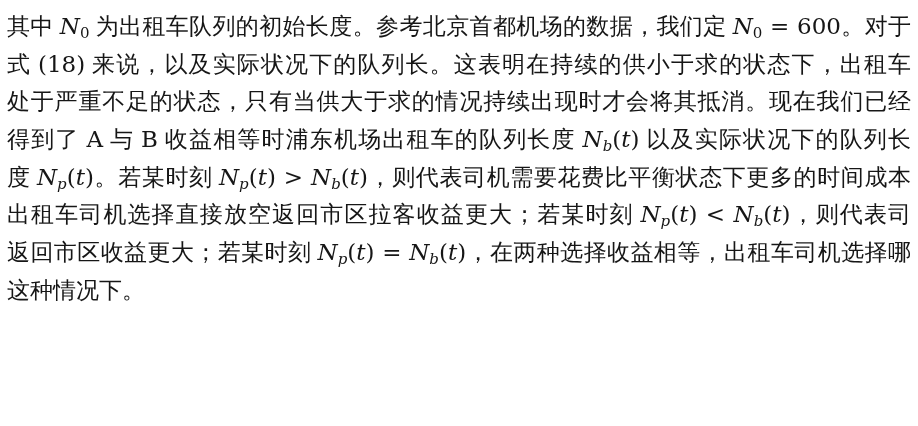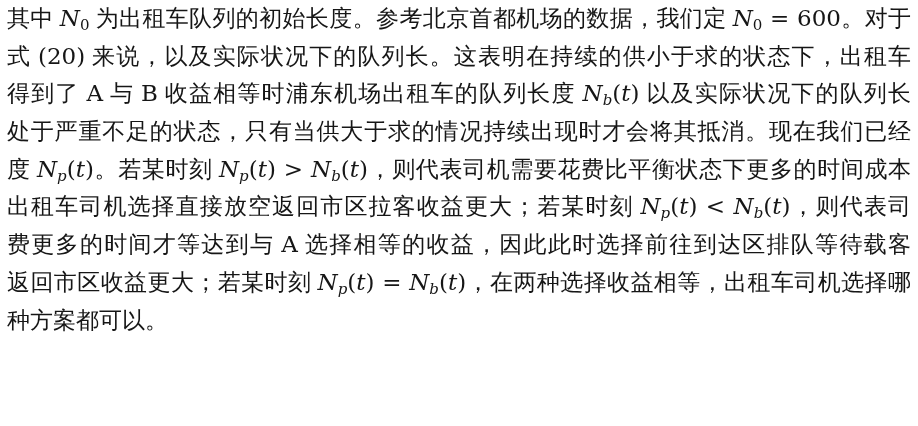--- a/index.html
+++ b/index.html
@@ -7,21 +7,21 @@
     padding: 0;
     background: #ffffff;
     width: 918px;
     height: 426px;
     overflow: hidden;
   }
   .page {
     box-sizing: border-box;
     width: 918px;
     height: 426px;
-    padding: 0 7px 0 7px;
+    padding: 8px 7px 0 7px;
   }
   .line {
     font-family: "Liberation Serif", "DejaVu Serif", serif;
     font-size: 23px;
     line-height: 37.7px;
     color: #161616;
     text-align: justify;
     height: 37.7px;
   }
   .line.just {
@@ -47,22 +47,21 @@
   .seg.subit {
     font-style: italic;
   }
 </style>
 </head>
 <body>
 
 <div class="page">
   <div class="paragraph" id="para">
       <div class="line just"><span class="seg cn">其中 </span><span class="seg it">N</span><span class="seg sub">0</span><span class="seg cn"> 为出租车队列的初始长度。参考北京首都机场的数据，我们定 </span><span class="seg it">N</span><span class="seg sub">0</span><span class="seg rm"> = 600</span><span class="seg cn">。对于</span></div>
-      <div class="line just"><span class="seg cn">式 </span><span class="seg rm">(20)</span><span class="seg cn"> 来说，以及实际状况下的队列长。这表明在持续的供小于求的状态下，出租车</span></div>
+      <div class="line just"><span class="seg cn">式 </span><span class="seg rm">(18)</span><span class="seg cn"> 来说，以及实际状况下的队列长。这表明在持续的供小于求的状态下，出租车</span></div>
+      <div class="line just"><span class="seg cn">处于严重不足的状态，只有当供大于求的情况持续出现时才会将其抵消。现在我们已经</span></div>
       <div class="line just"><span class="seg cn">得到了 </span><span class="seg rm">A</span><span class="seg cn"> 与 </span><span class="seg rm">B</span><span class="seg cn"> 收益相等时浦东机场出租车的队列长度 </span><span class="seg it">N</span><span class="seg subit">b</span><span class="seg rm">(</span><span class="seg it">t</span><span class="seg rm">)</span><span class="seg cn"> 以及实际状况下的队列长</span></div>
-      <div class="line just"><span class="seg cn">处于严重不足的状态，只有当供大于求的情况持续出现时才会将其抵消。现在我们已经</span></div>
       <div class="line just"><span class="seg cn">度 </span><span class="seg it">N</span><span class="seg subit">p</span><span class="seg rm">(</span><span class="seg it">t</span><span class="seg rm">)</span><span class="seg cn">。若某时刻 </span><span class="seg it">N</span><span class="seg subit">p</span><span class="seg rm">(</span><span class="seg it">t</span><span class="seg rm">)</span><span class="seg rm"> &gt; </span><span class="seg it">N</span><span class="seg subit">b</span><span class="seg rm">(</span><span class="seg it">t</span><span class="seg rm">)</span><span class="seg cn">，则代表司机需要花费比平衡状态下更多的时间成本</span></div>
       <div class="line just"><span class="seg cn">出租车司机选择直接放空返回市区拉客收益更大；若某时刻 </span><span class="seg it">N</span><span class="seg subit">p</span><span class="seg rm">(</span><span class="seg it">t</span><span class="seg rm">)</span><span class="seg rm"> &lt; </span><span class="seg it">N</span><span class="seg subit">b</span><span class="seg rm">(</span><span class="seg it">t</span><span class="seg rm">)</span><span class="seg cn">，则代表司</span></div>
-      <div class="line just"><span class="seg cn">费更多的时间才等达到与 </span><span class="seg rm">A</span><span class="seg cn"> 选择相等的收益，因此此时选择前往到达区排队等待载客</span></div>
       <div class="line just"><span class="seg cn">返回市区收益更大；若某时刻 </span><span class="seg it">N</span><span class="seg subit">p</span><span class="seg rm">(</span><span class="seg it">t</span><span class="seg rm">)</span><span class="seg rm"> = </span><span class="seg it">N</span><span class="seg subit">b</span><span class="seg rm">(</span><span class="seg it">t</span><span class="seg rm">)</span><span class="seg cn">，在两种选择收益相等，出租车司机选择哪</span></div>
-      <div class="line"><span class="seg cn">种方案都可以。</span></div>
+      <div class="line"><span class="seg cn">这种情况下。</span></div>
     </div>
 </div>
 
 </body></html>

